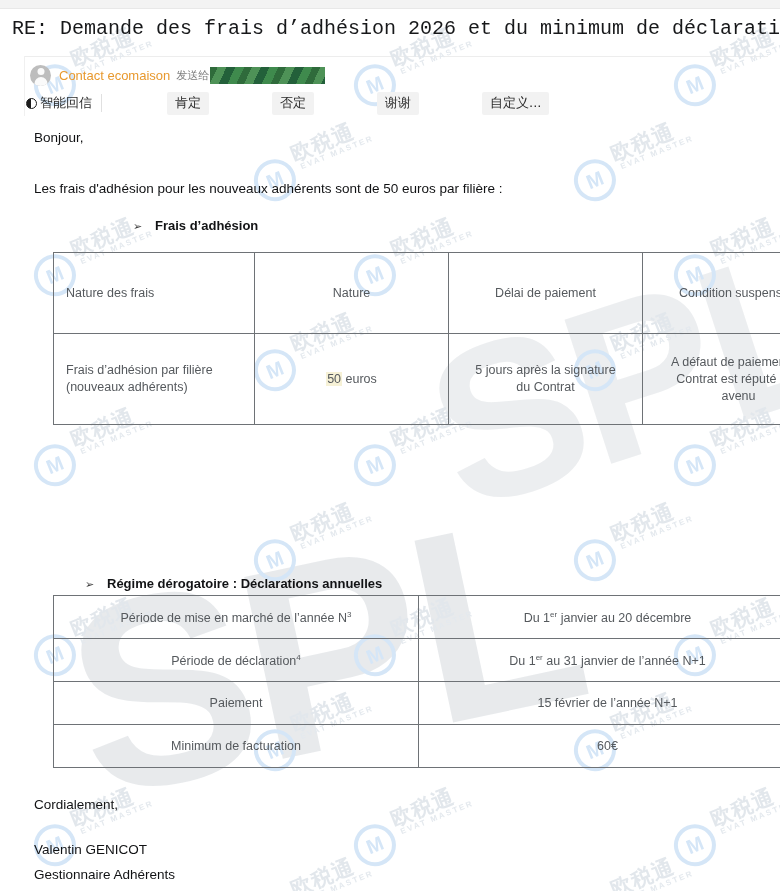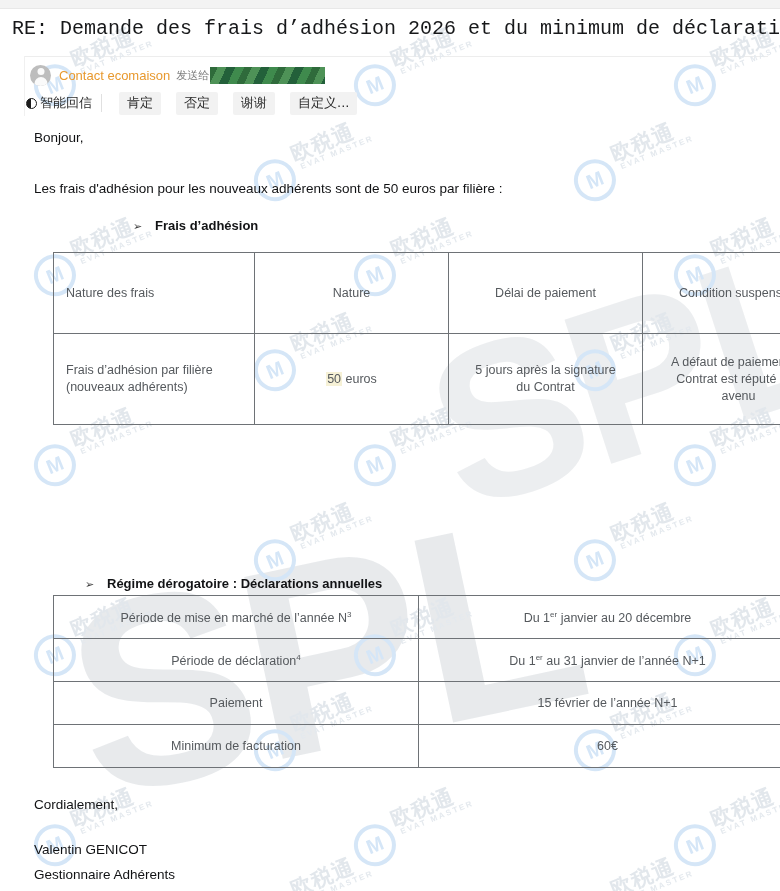--- a/index.html
+++ b/index.html
@@ -216,20 +216,21 @@
   .qr-chip {
     font-size: 13px;
     color: #2b2b2b;
     font-family: "DejaVu Sans", sans-serif;
     background: #f2f2f2;
     padding: 2px 8px 3px;
     margin-right: 7px;
     border-radius: 2px;
     white-space: nowrap;
     cursor: pointer;
+    margin-left: 48px;
   }
 
   
   #letter {
     position: absolute;
     left: 0; top: 0;
     width: 648px; height: 891px;
     z-index: 10;
   }
   .ptxt {

